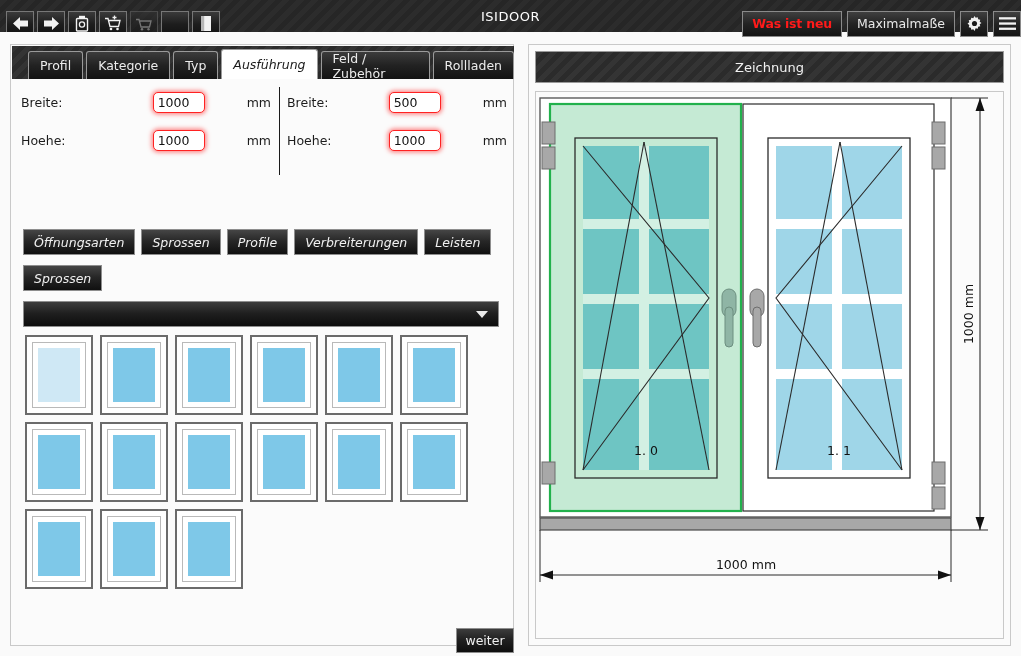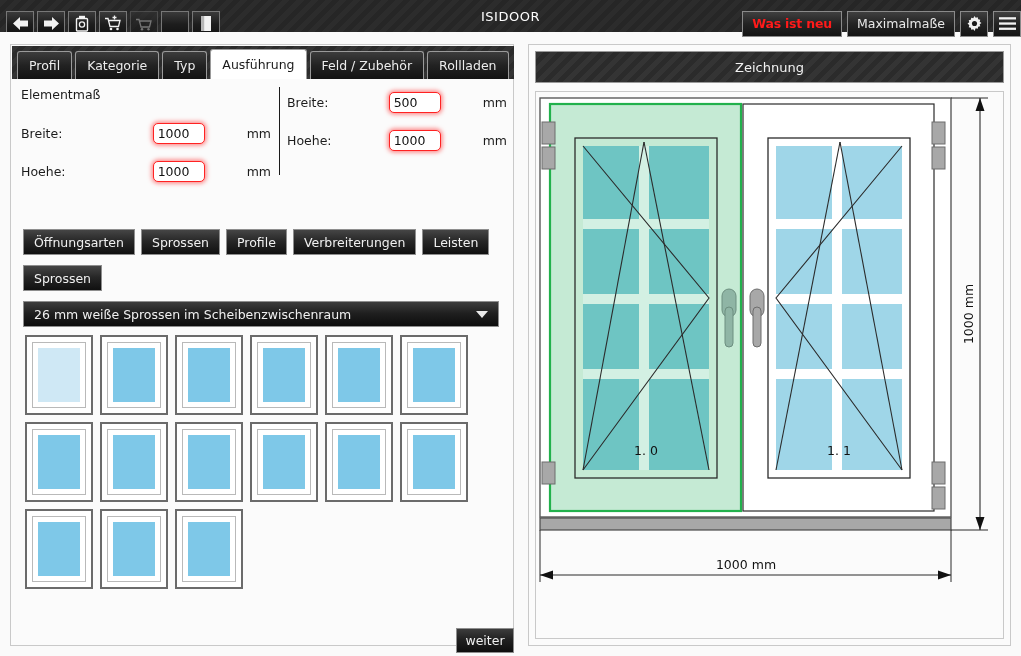--- a/index.html
+++ b/index.html
@@ -70,33 +70,34 @@
     position:absolute; left:528px; top:12px; width:483px; height:602px;
     background:#fbfbfb; border:1px solid #c9c9c9;
   }
 
   
   .tabs {
     position:absolute; left:1px; top:1px; width:502px; height:33px;
     background:
       repeating-linear-gradient(135deg,
         #343434 0px,#343434 5px,#2b2b2b 5px,#2b2b2b 10px);
-    display:flex; align-items:flex-end; padding-left:5px; gap:3px;
+    display:flex; align-items:flex-end; padding-left:16px; gap:3px;
   }
   .tab {
     height:28px; padding:0 11px;
     background: linear-gradient(180deg,#3c3c3c 0%,#222 50%,#131313 100%);
     border:1px solid #9a9a9a; border-bottom:none;
     color:#ececec; font-size:12.5px;
     display:flex; align-items:center; cursor:pointer;
     border-radius:3px 3px 0 0;
   }
   .tab.active {
     background:#ffffff; color:#1a1a1a; border-color:#9a9a9a;
     height:30px;
+    font-style:italic;
   }
 
   
   .meas { position:absolute; left:10px; top:42px; width:484px; height:92px; }
   .meas-col { position:absolute; top:0; }
   .meas-col.l { left:0; width:250px; }
   .meas-col.r { left:266px; width:220px; }
   .meas-divider {
     position:absolute; left:258px; top:0px; width:1px; height:88px; background:#1a1a1a;
   }
@@ -116,20 +117,21 @@
 
   
   .btnrow { position:absolute; left:12px; display:flex; gap:6px; }
   .dbtn {
     height:26px; padding:0 10px;
     background: linear-gradient(180deg,#454545 0%,#262626 48%,#101010 100%);
     border:1px solid #8e8e8e;
     color:#f0f0f0; font-size:12.5px;
     display:flex; align-items:center; justify-content:center; cursor:pointer;
     white-space:nowrap;
+    font-style:italic;
   }
   .row1 { top:184px; }
   .row2 { top:220px; }
 
   
   .select {
     position:absolute; left:12px; top:256px; width:476px; height:26px;
     background: linear-gradient(180deg,#3d3d3d 0%,#1f1f1f 48%,#0d0d0d 100%);
     border:1px solid #8e8e8e;
     color:#f0f0f0; font-size:12.5px;
@@ -284,21 +286,20 @@
         <div class="tab">Typ</div>
         <div class="tab active">Ausführung</div>
         <div class="tab">Feld / Zubehör</div>
         <div class="tab">Rollladen</div>
       </div>
 
       <div class="meas">
         <div class="meas-divider"></div>
 
         <div class="meas-col l">
-          <div class="meas-title">Elementmaß</div>
           <div class="meas-row">
             <span class="meas-label">Breite:</span>
             <input class="num-input" type="text" value="1000" style="">
             <span class="unit">mm</span>
           </div>
           <div class="meas-row">
             <span class="meas-label">Hoehe:</span>
             <input class="num-input" type="text" value="1000" style="">
             <span class="unit">mm</span>
           </div>
@@ -324,21 +325,20 @@
         <div class="dbtn">Profile</div>
         <div class="dbtn">Verbreiterungen</div>
         <div class="dbtn">Leisten</div>
       </div>
 
       <div class="btnrow row2">
         <div class="dbtn">Sprossen</div>
       </div>
 
       <div class="select">
-        <span>26 mm weiße Sprossen im Scheibenzwischenraum</span>
         <span class="caret"></span>
       </div>
 
       <div class="tiles" id="tiles">
           <div class="tile">
             <div class="inner">
               <div class="glass light" style="grid-template-columns: repeat(1, 1fr); grid-template-rows: repeat(1, 1fr);">
                 <div class="pane"></div>
               </div>
             </div>

